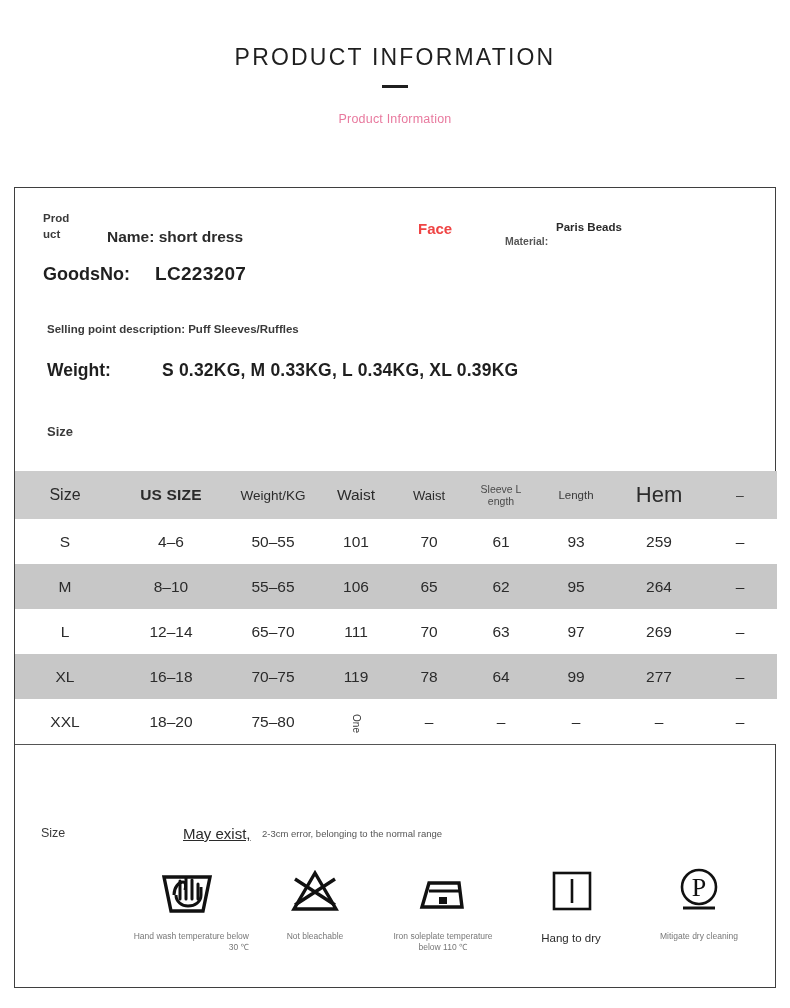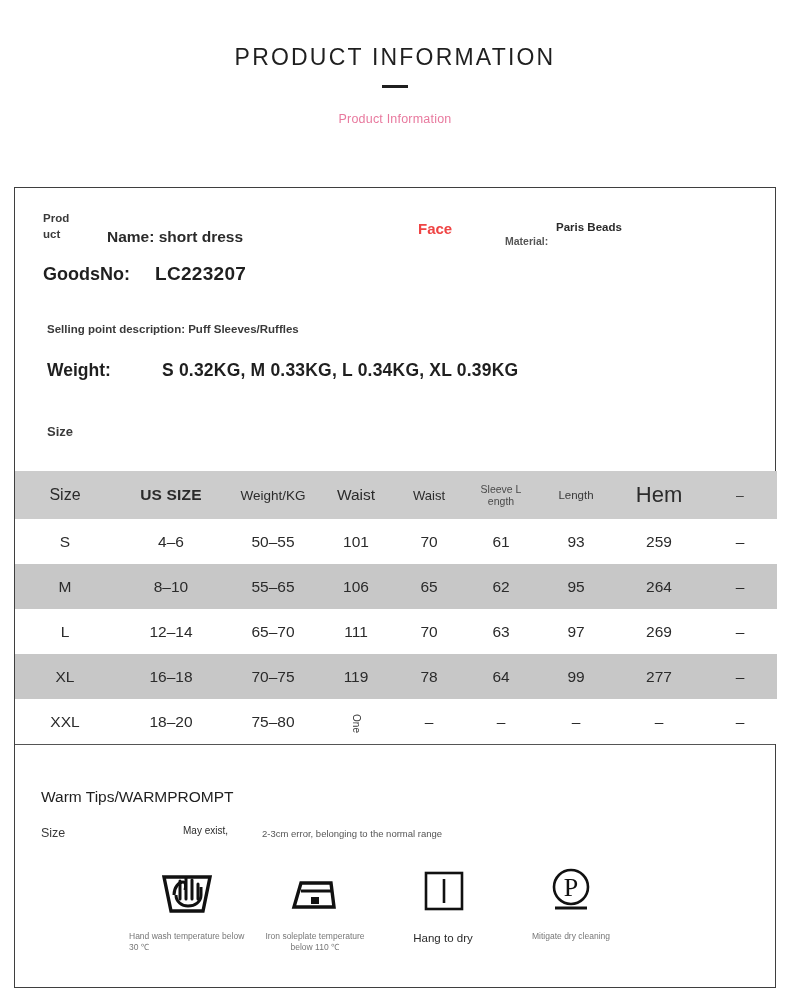--- a/index.html
+++ b/index.html
@@ -189,22 +189,23 @@
   }
   .tips-size {
     position: absolute;
     left: 26px; top: 81px;
     font-size: 12.5px;
     color: #3a3a3a;
   }
   .tips-mayexist {
     position: absolute;
     left: 168px; top: 80px;
-    font-size: 10px;
-    color: #2b2b2b;
+    font-size: 15px;
+    color: #2b2b2b;
+    text-decoration: underline;
   }
   .tips-error {
     position: absolute;
     left: 247px; top: 83px;
     font-size: 9.5px;
     color: #555;
   }
 
   .care-row {
     position: absolute;
@@ -232,21 +233,21 @@
     color: #777;
     line-height: 1.35;
     text-align: center;
     width: 120px;
   }
   .care-caption.dark {
     font-size: 11.5px;
     color: #2b2b2b;
   }
   .care-caption.left {
-    text-align: left;
+    text-align: right;
     padding-left: 4px;
   }
 </style>
 </head>
 <body>
 
 <div class="page-header">
   <div class="page-title">PRODUCT INFORMATION</div>
   <div class="title-rule"></div>
   <div class="page-subtitle">Product Information</div>
@@ -357,39 +358,47 @@
           <td>–</td>
           <td>–</td>
           <td>–</td>
         </tr>
       </tbody>
   </table>
 
   <div class="table-divider"></div>
 
   <div class="tips">
-    <div class="tips-title">Warm Tips/WARMPROMPT</div>
     <div class="tips-size">Size</div>
     <div class="tips-mayexist">May exist,</div>
     <div class="tips-error">2-3cm error, belonging to the normal range</div>
 
     <div class="care-row">
 
       <div class="care-item">
         <div class="care-glyph">
           <svg width="58" height="50" viewBox="0 0 58 50">
             <path d="M6 12 L52 12 L45 46 L13 46 Z" fill="none" stroke="#111" stroke-width="3.4"></path>
             <path d="M16 30 C16 22 21 17 25 17 C28 17 28 21 27 25" fill="none" stroke="#111" stroke-width="3"></path>
             <path d="M22 34 L22 16 M28 34 L28 13 M34 34 L34 15 M40 34 L40 19" fill="none" stroke="#111" stroke-width="3" stroke-linecap="round"></path>
             <path d="M18 30 C18 37 24 41 30 41 C37 41 43 37 43 30 L43 22" fill="none" stroke="#111" stroke-width="3"></path>
           </svg>
         </div>
         <div class="care-caption left">Hand wash temperature below 30 ℃</div>
       </div>
 
+      <div class="care-item">
+        <div class="care-glyph">
+          <svg width="58" height="50" viewBox="0 0 58 50">
+            <path d="M29 8 L50 44 L8 44 Z" fill="none" stroke="#111" stroke-width="3.4" stroke-linejoin="miter"></path>
+            <path d="M9 14 L49 40 M49 14 L9 40" fill="none" stroke="#111" stroke-width="3.4"></path>
+          </svg>
+        </div>
+        <div class="care-caption">Not bleachable</div>
+      </div>
 
       <div class="care-item">
         <div class="care-glyph">
           <svg width="58" height="50" viewBox="0 0 58 50">
             <path d="M8 42 L15 18 L45 18 L48 42 Z" fill="none" stroke="#111" stroke-width="3.4" stroke-linejoin="miter"></path>
             <path d="M15 26 L46 26" fill="none" stroke="#111" stroke-width="3"></path>
             <rect x="25" y="32" width="8" height="7" fill="#111"></rect>
           </svg>
         </div>
         <div class="care-caption">Iron soleplate temperature below 110 ℃</div>

